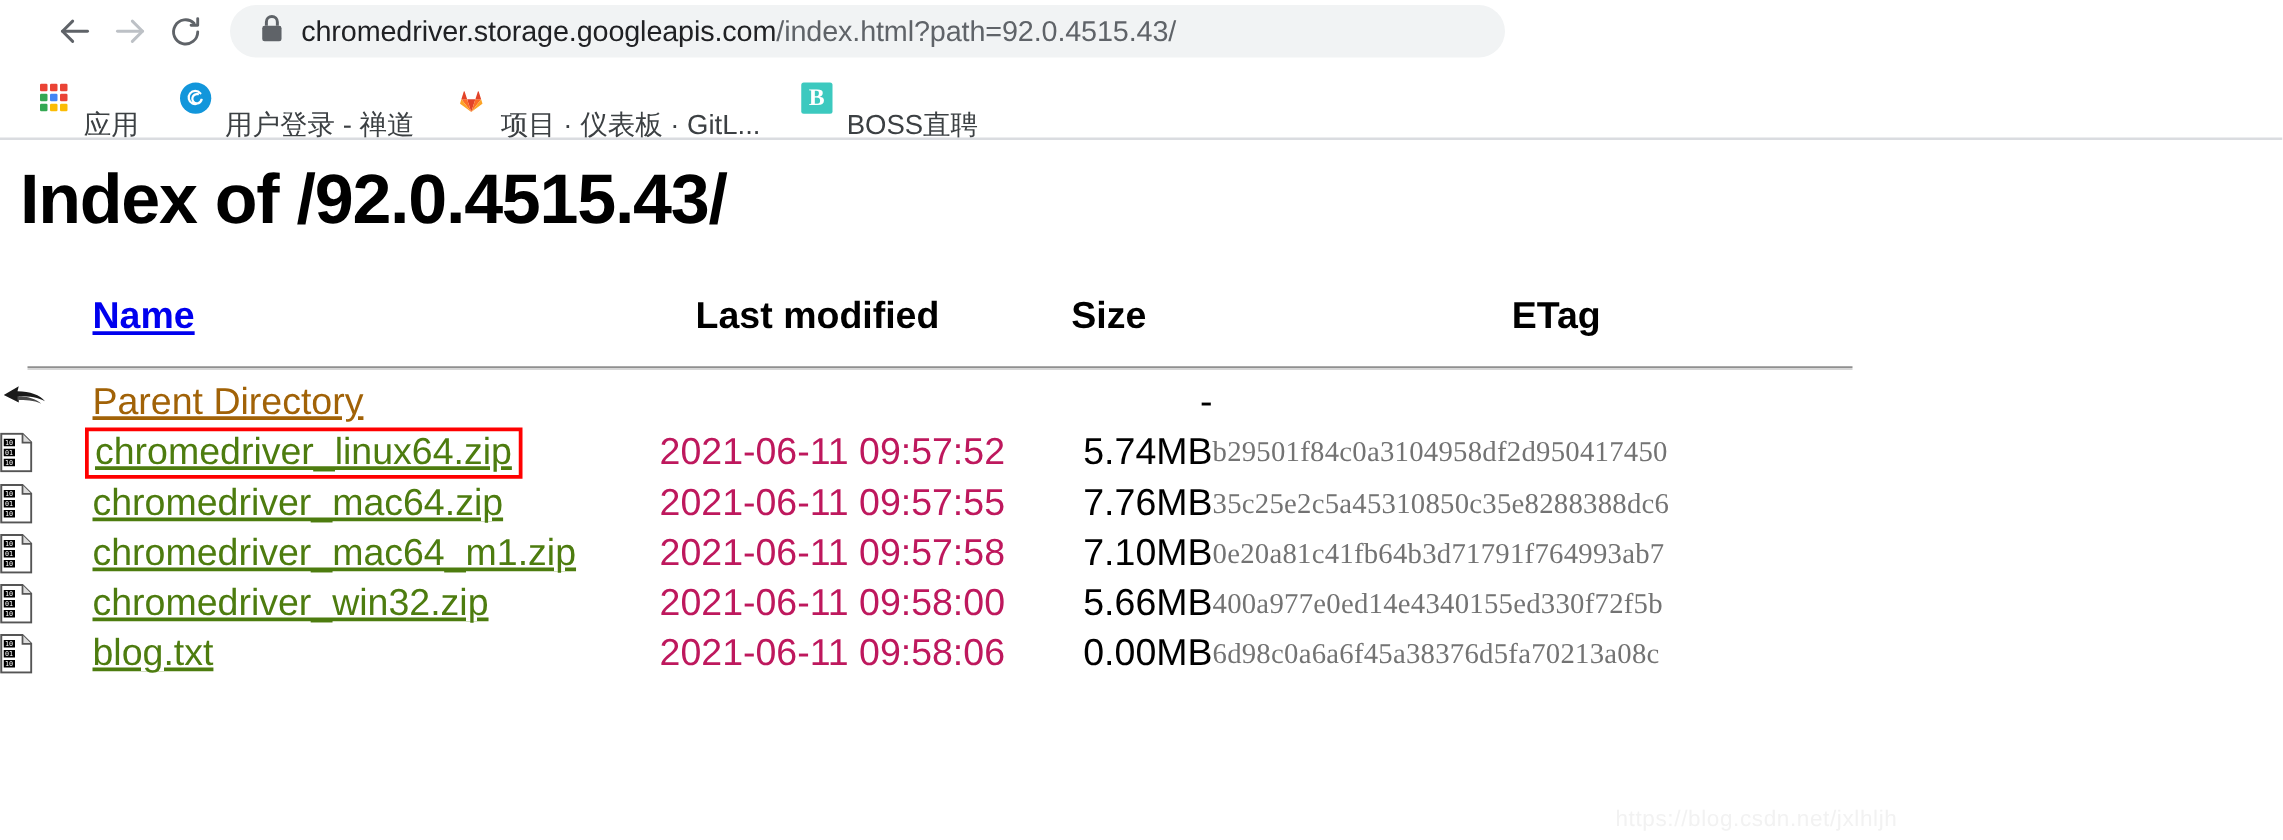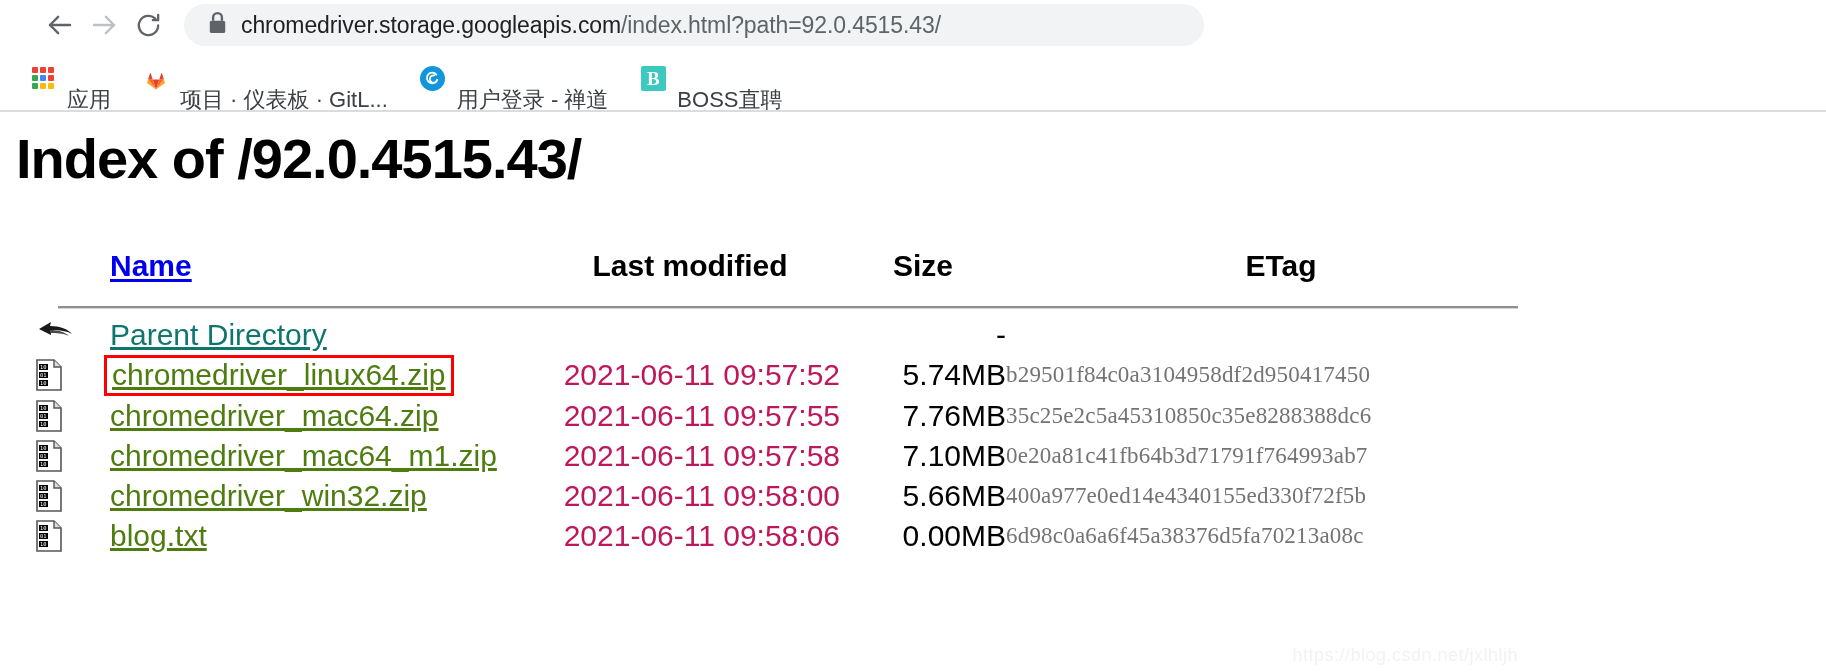--- a/index.html
+++ b/index.html
@@ -179,23 +179,22 @@
     font-size: 56px;
     font-weight: bold;
     color: #000000;
     letter-spacing: -1px;
     white-space: nowrap;
   }
 
   .listing {
     position: absolute;
     left: 0;
-    top: 121px;
+    top: 108px;
     width: 1520px;
-    padding-left: 36px;
   }
 
   table.dir-table {
     border-collapse: collapse;
     font-family: "Liberation Serif", serif;
     table-layout: fixed;
     width: 1520px;
   }
   table.dir-table th,
   table.dir-table td {
@@ -280,21 +279,21 @@
 
   .file-link {
     font-family: "Liberation Sans", sans-serif;
     font-size: 30px;
     color: #4d7c0f;
     text-decoration: underline;
     text-underline-offset: 2px;
     cursor: pointer;
     white-space: nowrap;
   }
-  .file-link.visited { color: #0f766e; }
+  .file-link.visited { color: #a16207; }
 
   .highlight-box {
     display: inline-block;
     border: 3px solid #ff0000;
     padding: 1px 5px 2px 5px;
     margin-left: -6px;
     line-height: 1.05;
   }
 
   
@@ -371,42 +370,42 @@
           <i style="background:#34a853"></i>
             <i style="background:#fbbc05"></i>
             <i style="background:#fbbc05"></i>
         </span>
       </span>
       <span class="bm-label">应用</span>
     </div>
 
     <div class="bookmark">
       <span class="bm-icon">
+        <span class="zentao-mark">
+          <svg width="17" height="17" viewBox="0 0 20 20">
+            <path d="M14.5 5.5 a6.2 6.2 0 1 0 1.2 5.2 a4.4 4.4 0 1 1-3.6-4.4" fill="none" stroke="#ffffff" stroke-width="2.1" stroke-linecap="round"></path>
+          </svg>
+        </span>
+      </span>
+      <span class="bm-label">用户登录 - 禅道</span>
+    </div>
+
+    <div class="bookmark">
+      <span class="bm-icon">
         <svg class="gitlab-mark" viewBox="0 0 24 23">
           <path d="M12 22.5 L15.3 12.4 H8.7 Z" fill="#e24329"></path>
           <path d="M12 22.5 L8.7 12.4 H4.1 Z" fill="#fc6d26"></path>
           <path d="M4.1 12.4 L3.1 15.5 a0.7 0.7 0 0 0 0.25 0.78 L12 22.5 Z" fill="#fca326"></path>
           <path d="M4.1 12.4 H8.7 L6.7 6.2 a0.35 0.35 0 0 0-0.67 0 Z" fill="#e24329"></path>
           <path d="M12 22.5 L15.3 12.4 H19.9 Z" fill="#fc6d26"></path>
           <path d="M19.9 12.4 L20.9 15.5 a0.7 0.7 0 0 1-0.25 0.78 L12 22.5 Z" fill="#fca326"></path>
           <path d="M19.9 12.4 H15.3 L17.3 6.2 a0.35 0.35 0 0 1 0.67 0 Z" fill="#e24329"></path>
         </svg>
       </span>
       <span class="bm-label">项目 · 仪表板 · GitL...</span>
-    </div>
-
-    <div class="bookmark">
-      <span class="bm-icon">
-        <span class="zentao-mark">
-          <svg width="17" height="17" viewBox="0 0 20 20">
-            <path d="M14.5 5.5 a6.2 6.2 0 1 0 1.2 5.2 a4.4 4.4 0 1 1-3.6-4.4" fill="none" stroke="#ffffff" stroke-width="2.1" stroke-linecap="round"></path>
-          </svg>
-        </span>
-      </span>
-      <span class="bm-label">用户登录 - 禅道</span>
     </div>
 
 
     <div class="bookmark">
       <span class="bm-icon">
         <span class="boss-mark">
             <span>B</span>
           </span>
       </span>
       <span class="bm-label">BOSS直聘</span>

